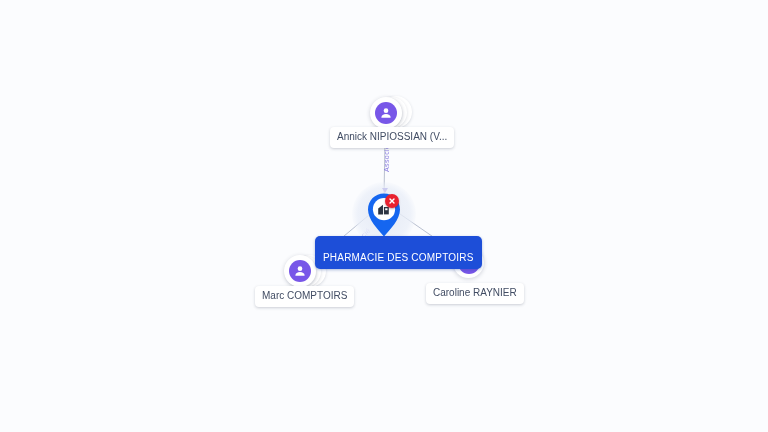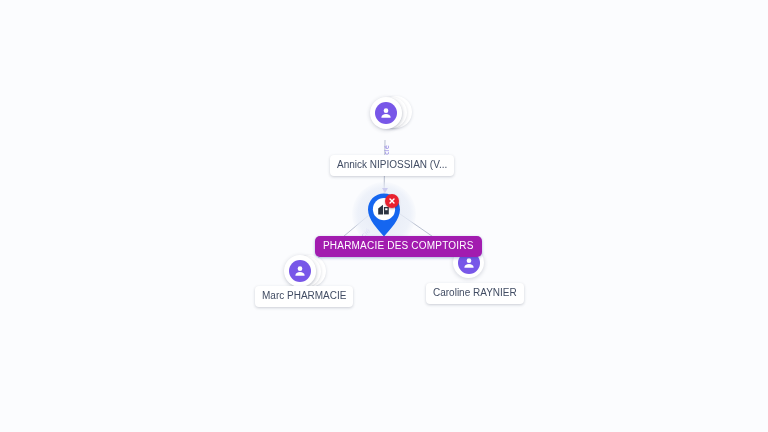--- a/index.html
+++ b/index.html
@@ -25,23 +25,23 @@
   .avatar{border-radius:50%;background:#7857e8;
          display:flex;align-items:center;justify-content:center;}
   .avatar svg{display:block;}
 
   
   .nlabel{position:absolute;background:#ffffff;border-radius:4px;
       box-shadow:0 1px 3px rgba(30,40,70,.22);
       color:#414c63;font-size:10px;line-height:1;
       padding:5px 7px 6px 7px;white-space:nowrap;}
 
-  .pharm-label{position:absolute;background:#a21caf;border-radius:5px;
+  .pharm-label{position:absolute;background:#1d4ed8;border-radius:5px;
       color:#ffffff;font-size:10px;line-height:1;letter-spacing:.2px;
-      padding:5px 8px 6px 8px;white-space:nowrap;
+      padding:17px 8px 6px 8px;white-space:nowrap;
       box-shadow:0 1px 3px rgba(20,60,150,.35);z-index:9;}
 
   
   .halo{position:absolute;border-radius:50%;
       background:radial-gradient(circle,rgba(228,233,244,.95) 0%,rgba(233,238,248,.72) 58%,rgba(250,251,253,0) 74%);}
   .pin{position:absolute;}
   .pin svg{display:block;overflow:visible;}
 
   .xbadge{position:absolute;border-radius:50%;background:#e8212f;
       box-shadow:0 1px 2px rgba(90,10,20,.35);
@@ -83,38 +83,38 @@
 
     <div class="avatar-wrap" style="left:370px;top:97px;width:32px;height:32px;">
       <div class="avatar" style="width:22px;height:22px;">
         <svg width="14" height="14" viewBox="0 0 24 24" fill="#ffffff">
           <circle cx="12" cy="8" r="4"></circle>
           <path d="M4 20c0-4.2 3.6-6.4 8-6.4s8 2.2 8 6.4z"></path>
         </svg>
       </div>
     </div>
 
-    <div class="nlabel" style="left:330px;top:127px;margin-top:28px;">Annick NIPIOSSIAN (V...</div>
+    <div class="nlabel" style="left:330px;top:127px;">Annick NIPIOSSIAN (V...</div>
   </div>
 
   <div class="node">
     <div class="stack" style="left:294px;top:255px;width:32px;height:32px;"></div>
     <div class="stack" style="left:290px;top:256px;width:31px;height:31px;"></div>
     <div class="stack" style="left:286px;top:257px;width:30px;height:30px;"></div>
 
     <div class="avatar-wrap" style="left:284px;top:255px;width:32px;height:32px;">
       <div class="avatar" style="width:22px;height:22px;">
         <svg width="14" height="14" viewBox="0 0 24 24" fill="#ffffff">
           <circle cx="12" cy="8" r="4"></circle>
           <path d="M4 20c0-4.2 3.6-6.4 8-6.4s8 2.2 8 6.4z"></path>
         </svg>
       </div>
     </div>
 
-    <div class="nlabel" style="left:255px;top:286px;">Marc PHARMACIE</div>
+    <div class="nlabel" style="left:255px;top:286px;">Marc COMPTOIRS</div>
   </div>
 
   <div class="node">
     <div class="avatar-wrap" style="left:453px;top:247px;width:31px;height:31px;">
       <div class="avatar" style="width:22px;height:22px;">
         <svg width="14" height="14" viewBox="0 0 24 24" fill="#ffffff">
           <circle cx="12" cy="8" r="4"></circle>
           <path d="M4 20c0-4.2 3.6-6.4 8-6.4s8 2.2 8 6.4z"></path>
         </svg>
       </div>

